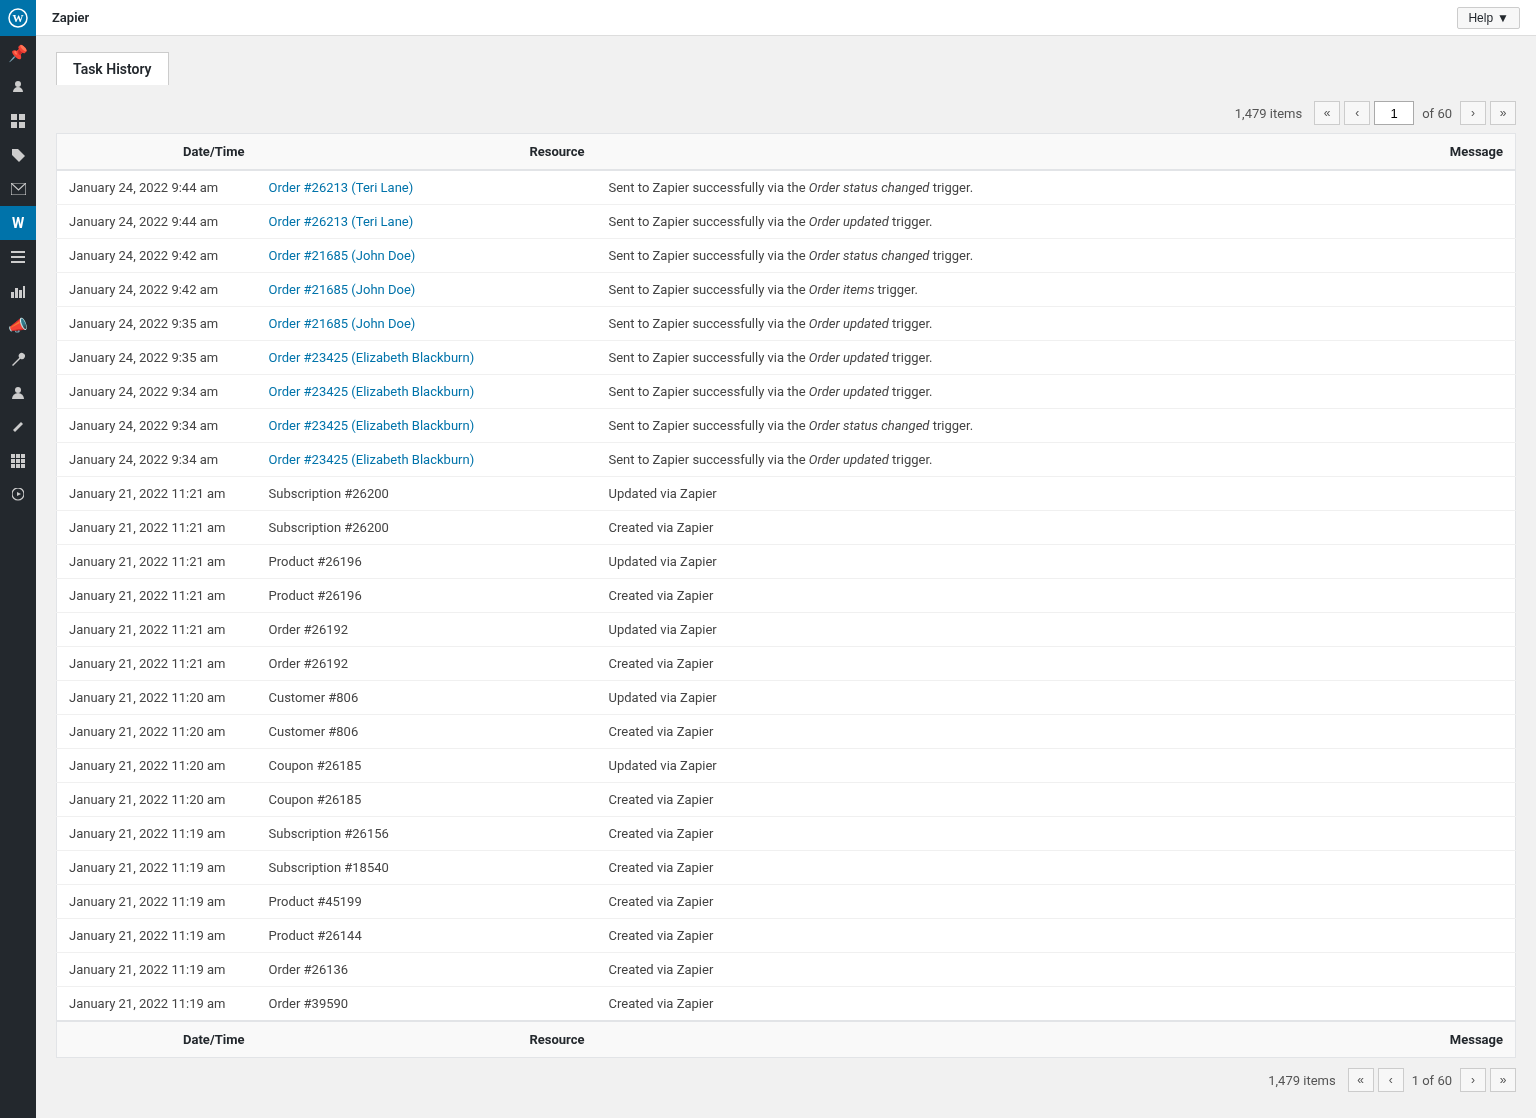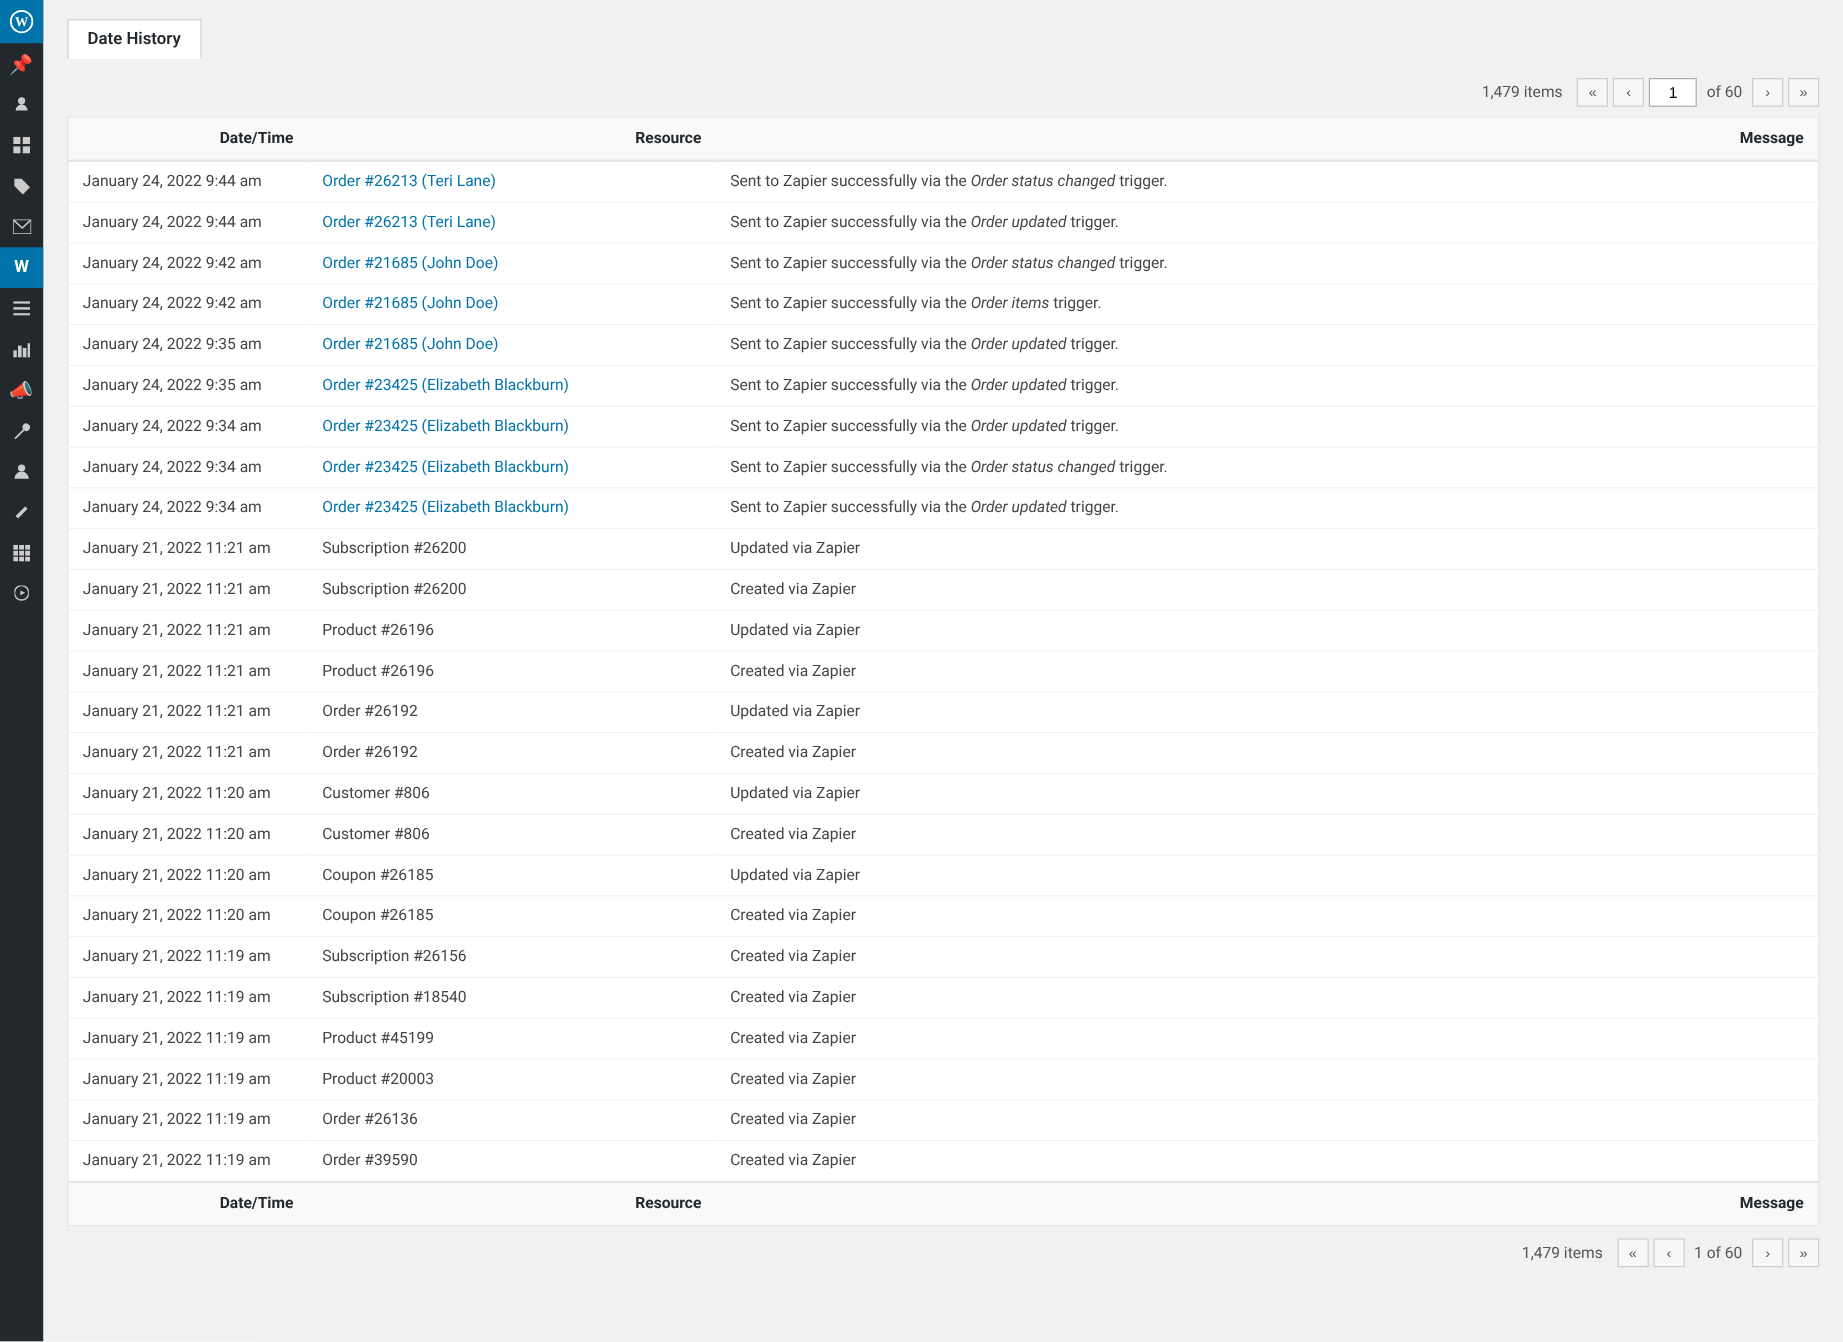--- a/index.html
+++ b/index.html
@@ -251,26 +251,33 @@
   <div class="sidebar-icon">
     <svg width="12" height="14" viewBox="0 0 12 14" fill="currentColor">
         <circle cx="6" cy="6" r="6" fill="none" stroke="currentColor" stroke-width="1.2"></circle>
         <polygon points="5,4 9,6 5,8"></polygon>
       </svg>
   </div>
 </nav>
 
 <div class="main-area">
 
+  <div class="top-bar">
+    <span class="top-bar-title">Zapier</span>
+    <button class="help-btn">
+      <span>Help</span>
+      <span>▼</span>
+    </button>
+  </div>
 
   <div class="content">
 
     <div class="tab-bar">
       <div class="tab">
-        <span>Date History</span>
+        <span>Task History</span>
       </div>
     </div>
 
     <div class="pagination-bar">
       <span class="items-count">1,479 items</span>
       <button class="page-btn">«</button>
       <button class="page-btn">‹</button>
       <input class="page-input" type="text" value="1" style="">
       <span class="of-pages">
         <span>of</span>
@@ -395,21 +402,21 @@
             <td>Subscription #18540</td>
             <td>Created via Zapier</td>
           </tr>
           <tr>
             <td>January 21, 2022 11:19 am</td>
             <td>Product #45199</td>
             <td>Created via Zapier</td>
           </tr>
           <tr>
             <td>January 21, 2022 11:19 am</td>
-            <td>Product #20003</td>
+            <td>Product #26144</td>
             <td>Created via Zapier</td>
           </tr>
           <tr>
             <td>January 21, 2022 11:19 am</td>
             <td>Order #26136</td>
             <td>Created via Zapier</td>
           </tr>
           <tr>
             <td>January 21, 2022 11:19 am</td>
             <td>Order #39590</td>

